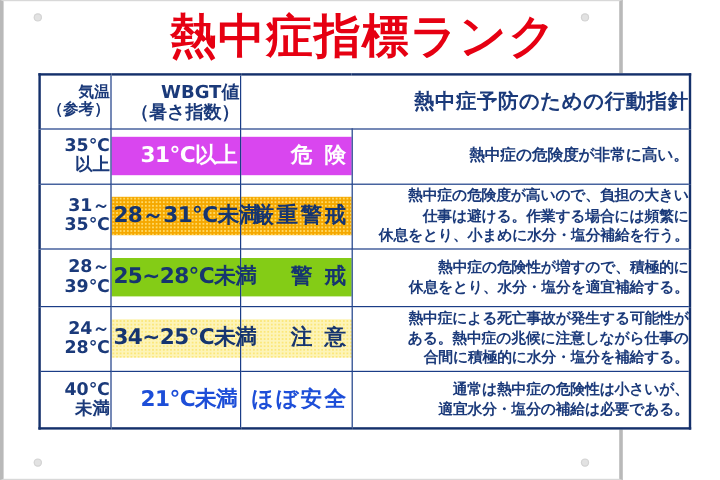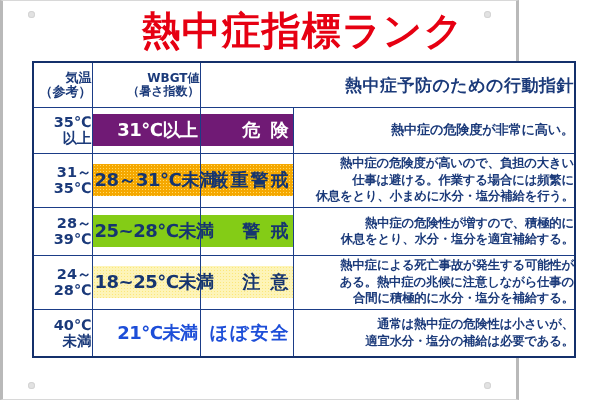--- a/index.html
+++ b/index.html
@@ -79,21 +79,21 @@
 
   col.c-temp  { width: 59px; }
   col.c-wbgt  { width: 108px; }
   col.c-rank  { width: 93px; }
   col.c-guide { width: 282px; }
 
   
   .hdr { height: 45px; }
   .hdr td { font-weight: 700; line-height: 1.08; }
   .hdr-temp  { font-size: 13px; color: #1b3a7a; }
-  .hdr-wbgt  { font-size: 12px; color: #e60012; }
+  .hdr-wbgt  { font-size: 15px; color: #e60012; }
   .hdr-guide { font-size: 17px; color: #1b3a7a; letter-spacing: 0.5px; }
 
   
   .temp {
     font-size: 14.5px;
     font-weight: 700;
     line-height: 1.12;
     color: #1b3a7a;
   }
 
@@ -102,21 +102,21 @@
   .chip {
     display: block;
     font-weight: 700;
     line-height: 1.0;
     padding: 7px 2px;
     white-space: nowrap;
   }
   .chip.wbgt { font-size: 18px; letter-spacing: -0.5px; }
   .chip.rank { font-size: 18px; letter-spacing: 2px; }
 
-  .lvl-danger  { background: #701a75; color: #ffffff; }
+  .lvl-danger  { background: #d946ef; color: #ffffff; }
   .lvl-severe  { background: #f5a800; color: #16356f;
                  background-image: radial-gradient(#ffd966 30%, transparent 31%);
                  background-size: 3px 3px; }
   .lvl-warn    { background: #84cc16; color: #16356f; }
   .lvl-caution { background: #fdf4b8; color: #16356f;
                  background-image: radial-gradient(#fbe77a 30%, transparent 31%);
                  background-size: 3px 3px; }
   .lvl-safe    { background: #ffffff; color: #1d4ed8; }
 
   
@@ -221,21 +221,21 @@
           <span class="ln">休息をとり、水分・塩分を適宜補給する。</span>
         </td>
       </tr>
 
       <tr class="r4">
         <td class="temp">
           <span>24～</span><br>
           <span>28℃</span>
         </td>
         <td class="chipcell">
-          <span class="chip wbgt lvl-caution">18~25℃未満</span>
+          <span class="chip wbgt lvl-caution">34~25℃未満</span>
         </td>
         <td class="chipcell">
           <span class="chip rank lvl-caution">注 意</span>
         </td>
         <td class="guide">
           <span class="ln">熱中症による死亡事故が発生する可能性が</span>
           <span class="ln">ある。熱中症の兆候に注意しながら仕事の</span>
           <span class="ln">合間に積極的に水分・塩分を補給する。</span>
         </td>
       </tr>

